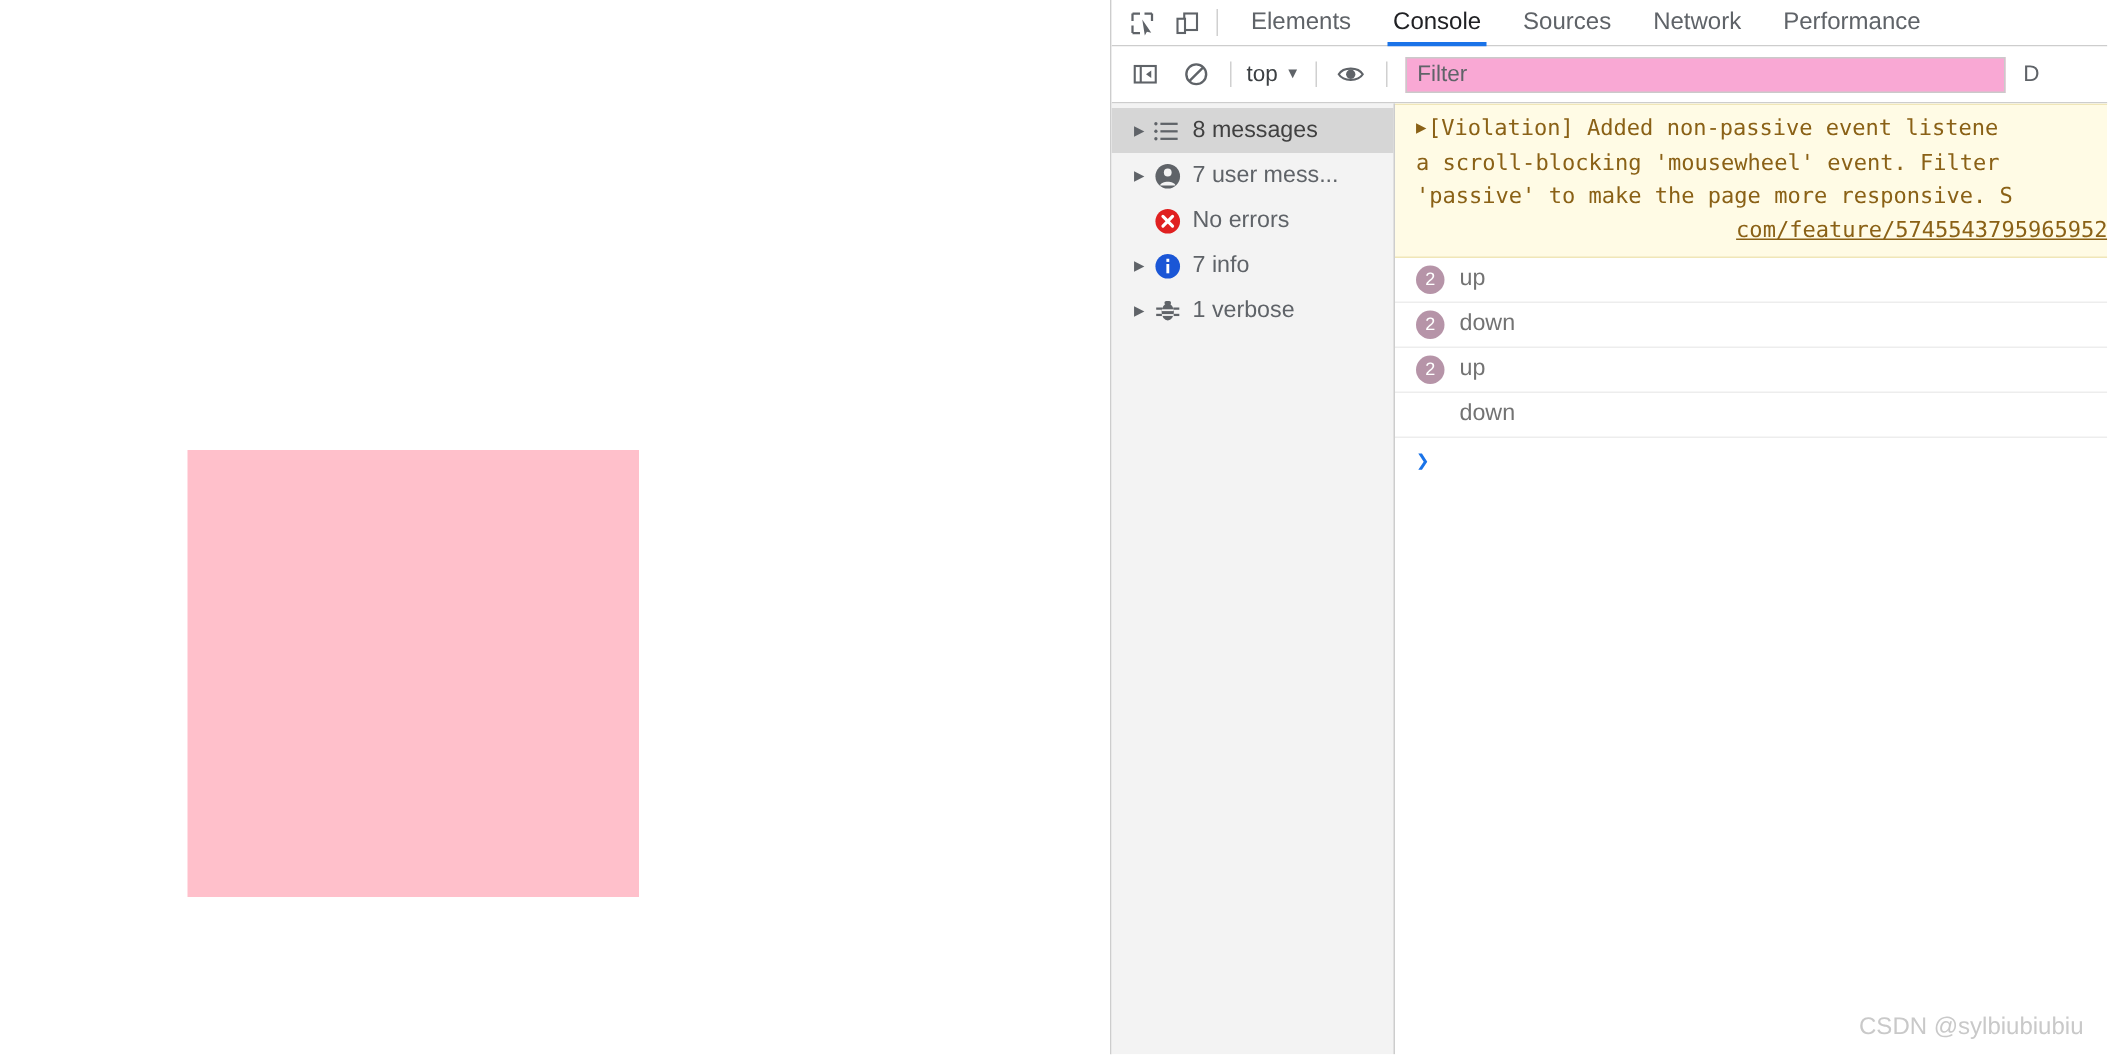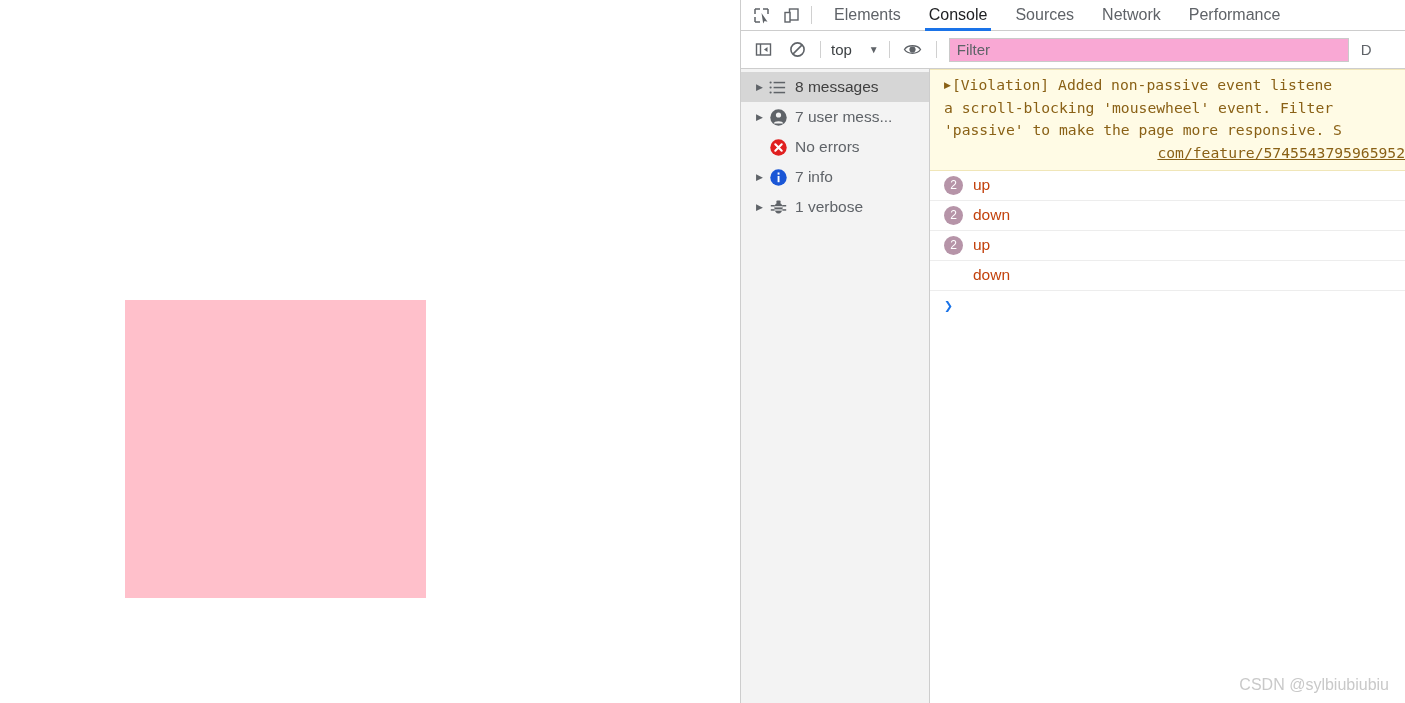--- a/index.html
+++ b/index.html
@@ -87,21 +87,21 @@
   .fb-icon {
     width: 26px; height: 26px;
     display: flex; align-items: center; justify-content: center;
     flex: 0 0 auto;
   }
   #fb-sidebar-toggle { margin-left: 9px; }
   #fb-clear { margin-left: 8px; }
   .fb-sep { width: 1px; height: 17px; background: #d0d0d0; margin: 0 10px; flex: 0 0 auto; }
   #ctx-select {
     font-size: 15px; color: #3c4043;
-    display: flex; align-items: center; gap: 17px;
+    display: flex; align-items: center; gap: 5px;
     white-space: nowrap; flex: 0 0 auto;
   }
   #ctx-caret { font-size: 10px; color: #5f6368; }
   #filter-input {
     flex: 0 0 auto;
     width: 400px;
     height: 24px;
     margin-left: 2px;
     border: 1px solid #cacaca;
     background: #f9a8d4;
@@ -208,21 +208,21 @@
     background: #b694a8;
     color: #ffffff;
     font-size: 12px;
     display: flex; align-items: center; justify-content: center;
     flex: 0 0 19px;
     margin-right: 10px;
   }
   .count-badge.hidden { visibility: hidden; }
   .log-text {
     font-size: 15.5px;
-    color: #c2410c;
+    color: #737373;
     white-space: nowrap;
   }
   #prompt-row {
     height: 30px;
     display: flex;
     align-items: center;
     padding-left: 14px;
     box-sizing: border-box;
   }
   #prompt-chevron {

